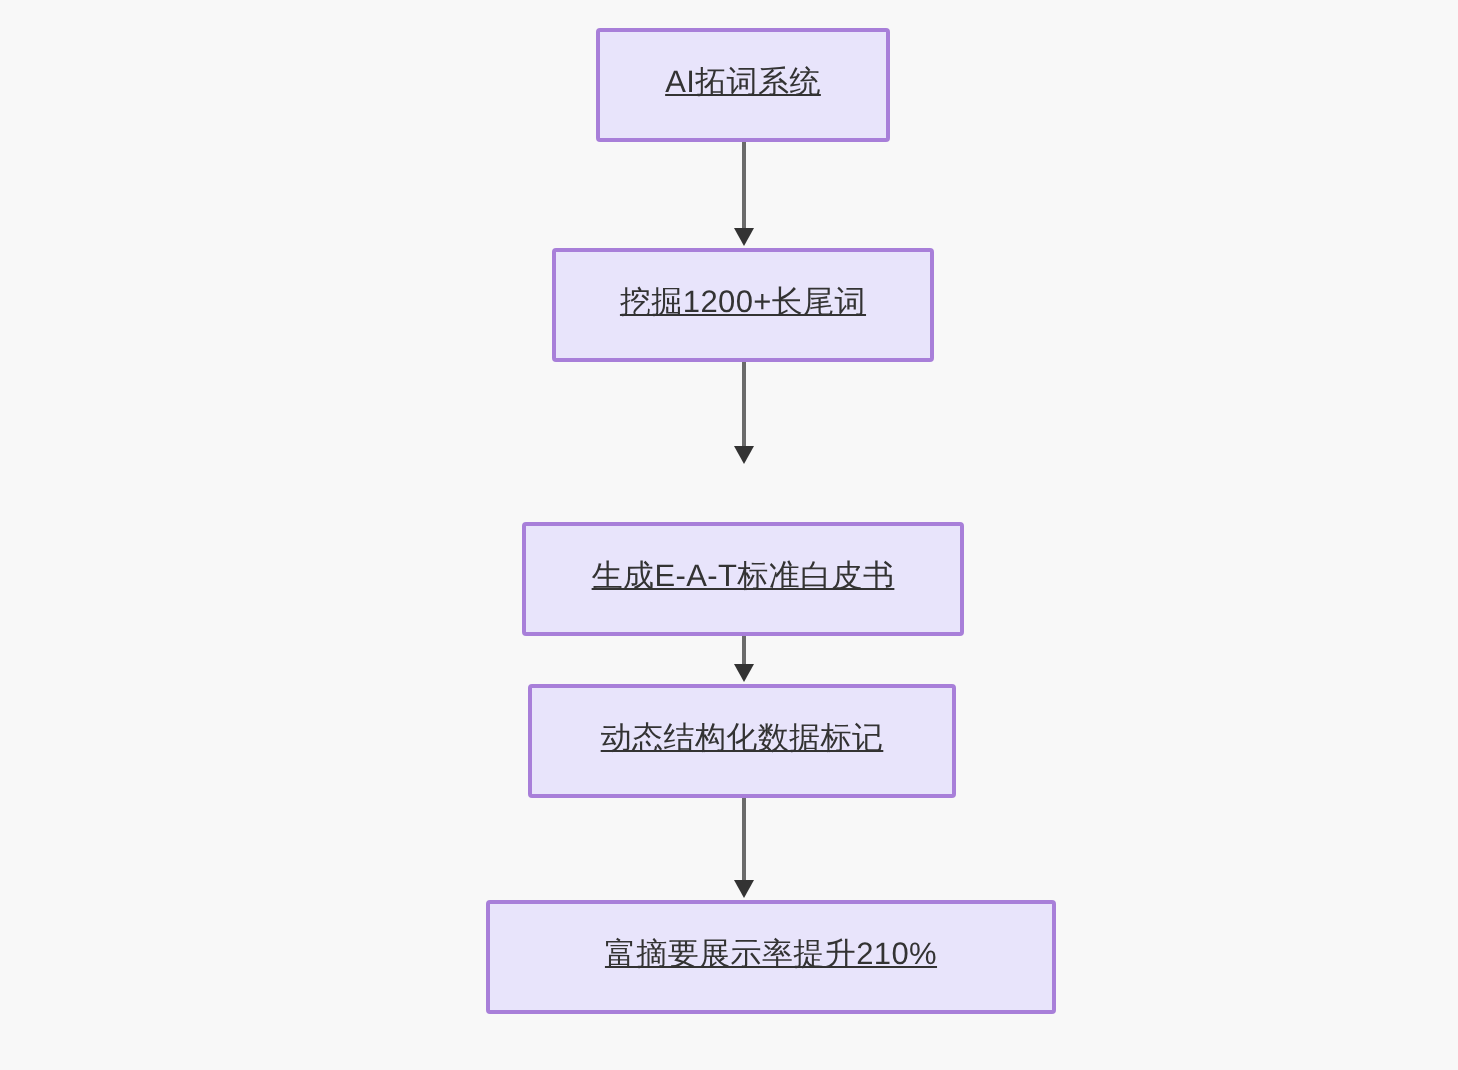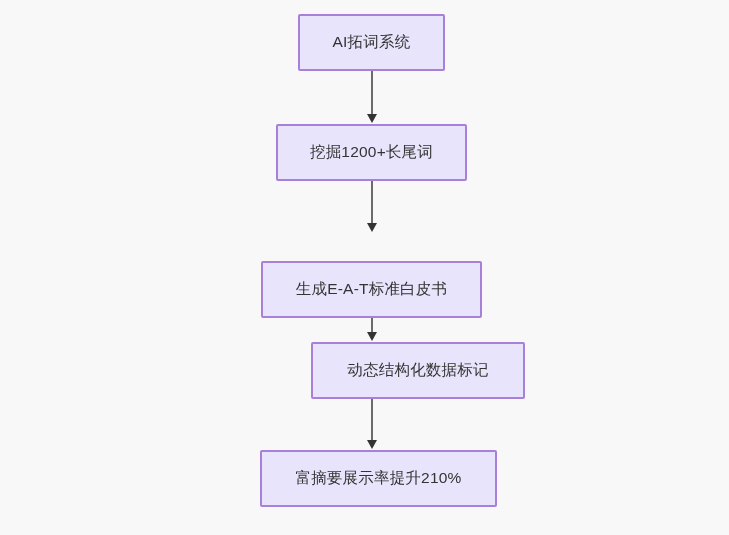--- a/index.html
+++ b/index.html
@@ -31,20 +31,21 @@
     justify-content: center;
     color: #333333;
     font-size: 15.5px;
     line-height: 1.2;
     letter-spacing: 0.2px;
     white-space: nowrap;
   }
 
   .node-label {
     display: block;
+    text-decoration: underline;
   }
 
   .edge {
     position: absolute;
   }
 
   .edge-line {
     position: absolute;
     width: 2px;
     background: #6b6b6b;
@@ -84,19 +85,19 @@
     </div>
     <div class="node" style="left: 298px; top: 14px; width: 147px; height: 57px;">
       <span class="node-label">AI拓词系统</span>
     </div>
     <div class="node" style="left: 276px; top: 124px; width: 191px; height: 57px; align-items: center;">
       <span class="node-label">挖掘1200+长尾词</span>
     </div>
     <div class="node" style="left: 261px; top: 233px; width: 221px; height: 57px; margin-top: 28px;">
       <span class="node-label">生成E-A-T标准白皮书</span>
     </div>
-    <div class="node" style="left: 264px; top: 342px; width: 214px; height: 57px; margin-left: 47px;">
+    <div class="node" style="left: 264px; top: 342px; width: 214px; height: 57px;">
       <span class="node-label">动态结构化数据标记</span>
     </div>
-    <div class="node" style="left: 260px; top: 450px; width: 237px; height: 57px;">
+    <div class="node" style="left: 243px; top: 450px; width: 285px; height: 57px;">
       <span class="node-label">富摘要展示率提升210%</span>
     </div>
   </div>
 
 </body></html>

